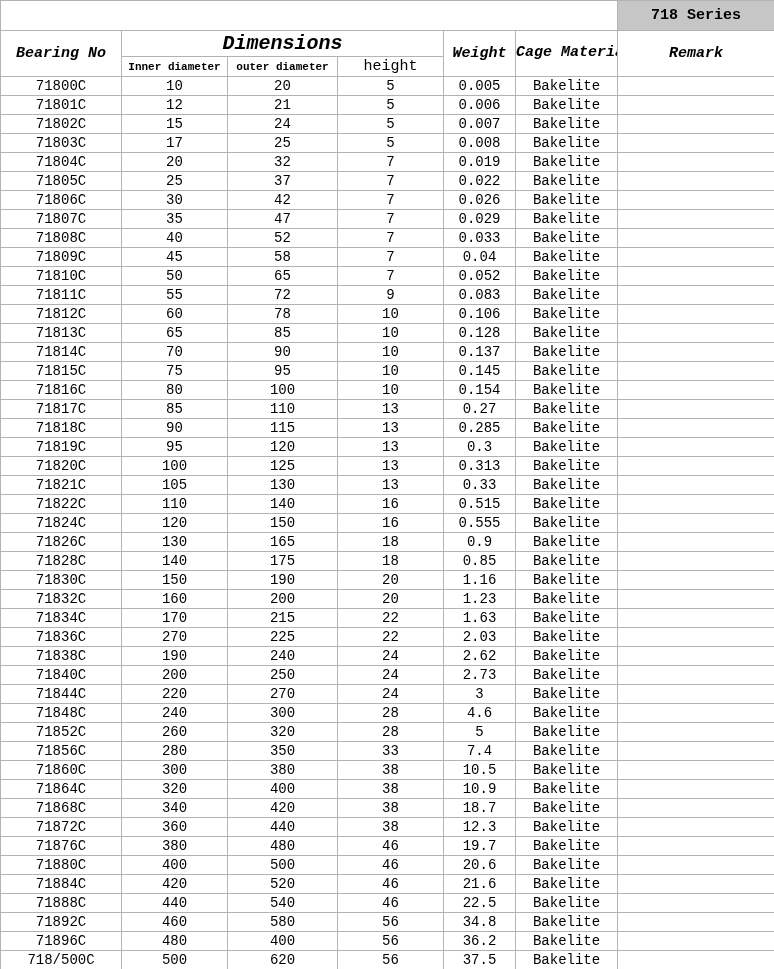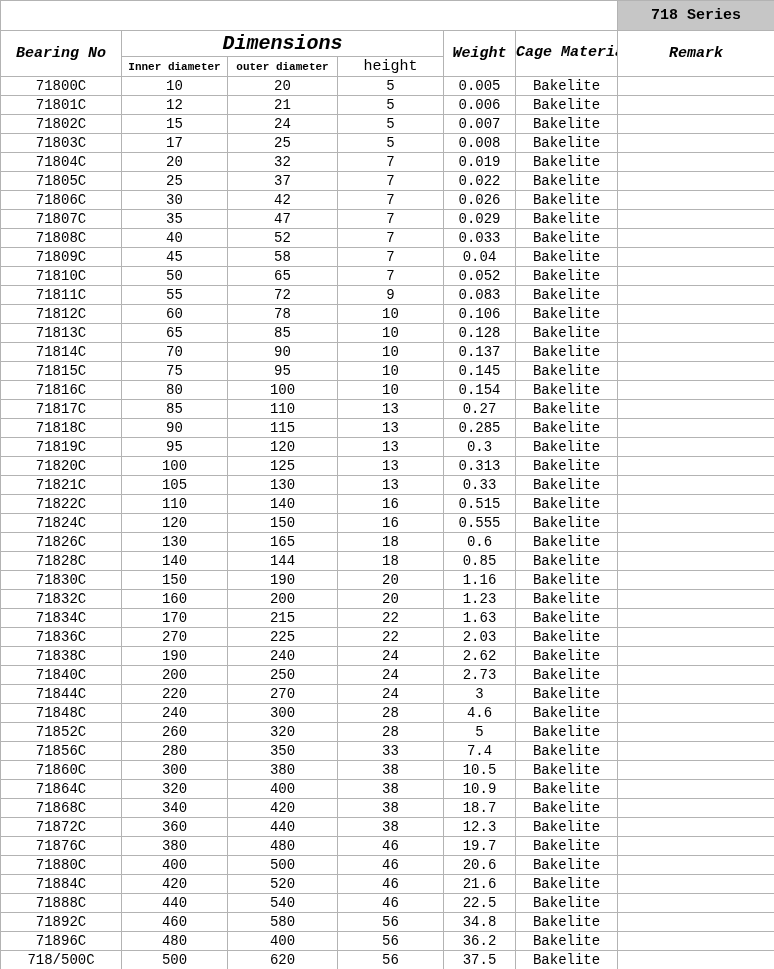--- a/index.html
+++ b/index.html
@@ -306,28 +306,28 @@
         <td>16</td>
         <td>0.555</td>
         <td>Bakelite</td>
         <td></td>
       </tr>
       <tr class="data-row">
         <td>71826C</td>
         <td>130</td>
         <td>165</td>
         <td>18</td>
-        <td>0.6</td>
+        <td>0.9</td>
         <td>Bakelite</td>
         <td></td>
       </tr>
       <tr class="data-row">
         <td>71828C</td>
         <td>140</td>
-        <td>144</td>
+        <td>175</td>
         <td>18</td>
         <td>0.85</td>
         <td>Bakelite</td>
         <td></td>
       </tr>
       <tr class="data-row">
         <td>71830C</td>
         <td>150</td>
         <td>190</td>
         <td>20</td>

